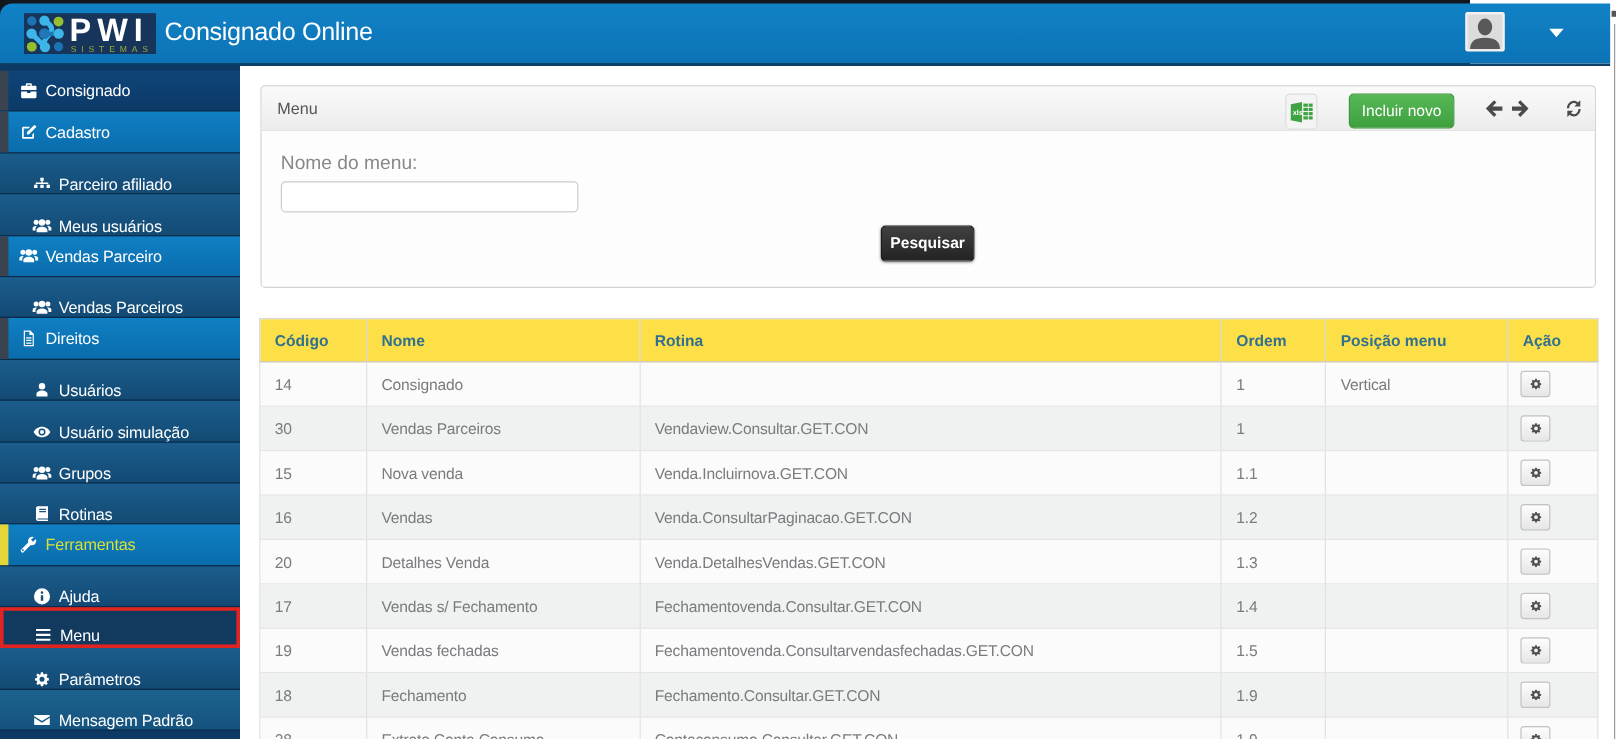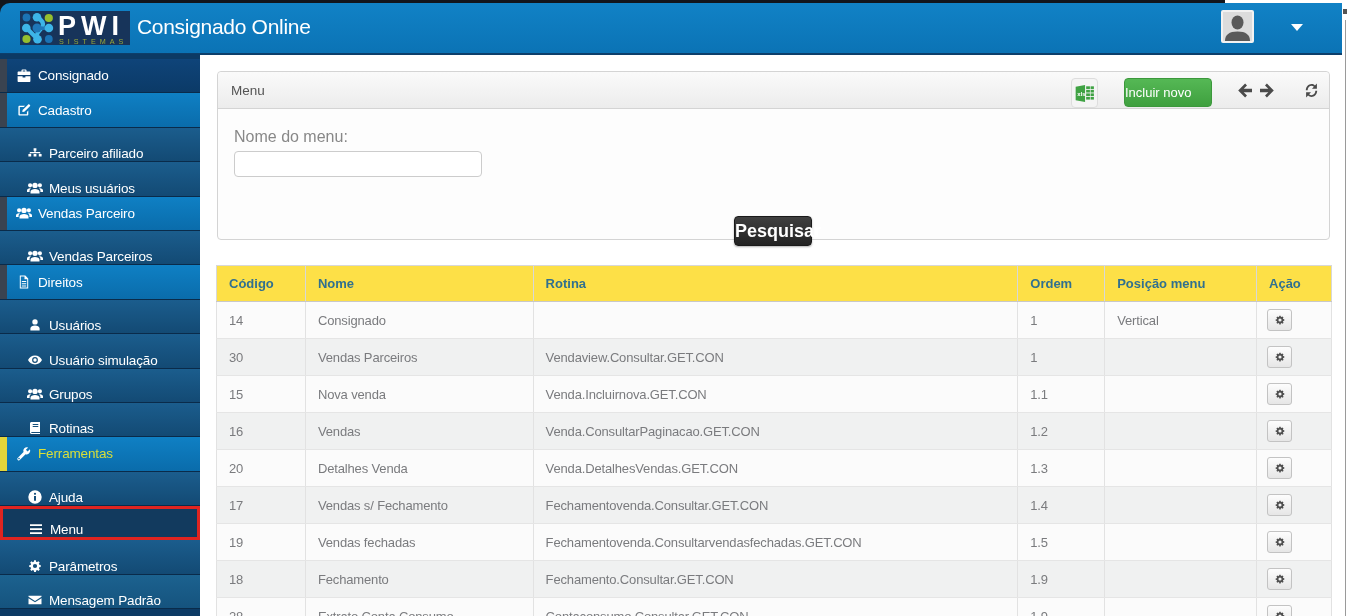--- a/index.html
+++ b/index.html
@@ -42,32 +42,32 @@
   .it .lbl { white-space:nowrap; }
 
   
   .panel1 { position:absolute; left:217px; top:71px; width:1113px; height:169px;
             border:1px solid #d4d4d4; border-radius:4px; background:#fdfdfd; }
   .p1-head { position:relative; height:37px; background:linear-gradient(#fafafa,#ececec);
              border-bottom:1px solid #d4d4d4; border-radius:4px 4px 0 0; }
   .p1-title { position:absolute; left:13px; top:11px; font-size:13.5px; color:#555; }
   .btn-xls { position:absolute; left:853px; top:6px; width:27px; height:30px; background:#f4f4f4;
              border:1px solid #ddd; border-radius:4px; display:flex; align-items:center; justify-content:center; }
-  .btn-green { position:absolute; left:906px; top:6px; width:88px; height:29px; text-align:left;
+  .btn-green { position:absolute; left:906px; top:6px; width:88px; height:29px; text-align:center;
                background:linear-gradient(#55b855,#3fa03f); border:1px solid #3c983c; border-radius:4px;
                color:#fff; font-size:13px; line-height:27px; }
   .nav-arrows { position:absolute; left:1020px; top:11px; }
   .refresh { position:absolute; left:1086px; top:11px; }
   .lbl-nome { position:absolute; left:16px; top:56px; font-size:16px; color:#888; }
   .inp { position:absolute; left:16px; top:79px; width:248px; height:26px; background:#fff;
          border:1px solid #ccc; border-radius:4px; }
   .btn-pesq { position:absolute; left:516px; top:116px; width:78px; height:30px;
               background:linear-gradient(#404040,#232323); border:1px solid #1a1a1a; border-radius:4px;
-              color:#fff; font-weight:bold; font-size:18px; text-align:center; line-height:28px;
-              box-shadow:0 1px 2px rgba(0,0,0,0.3);margin-top:28px; }
+              color:#fff; font-weight:bold; font-size:13px; text-align:center; line-height:28px;
+              box-shadow:0 1px 2px rgba(0,0,0,0.3); }
 
   
   .tbl { position:absolute; left:216px; top:265px; width:1116px; border-collapse:collapse;
          font-size:13px; background:#fff; border:1px solid #d3d3d3; }
   .tbl th { height:36px; background:#fde047; color:#31708f; font-size:13px; text-align:left;
             padding-left:12px; border:1px solid #d8d8d8; border-bottom:1px solid #c8c8c8; }
   .tbl td { height:37px; color:#7a7b7e; letter-spacing:-0.15px; padding-left:12px; border-right:1px solid #e2e2e2;
             border-left:1px solid #e2e2e2; border-bottom:1px solid #e5e5e5; }
   .tbl tr.odd td { background:#fbfbfb; }
   .tbl tr.even td { background:#f0f1f1; }

